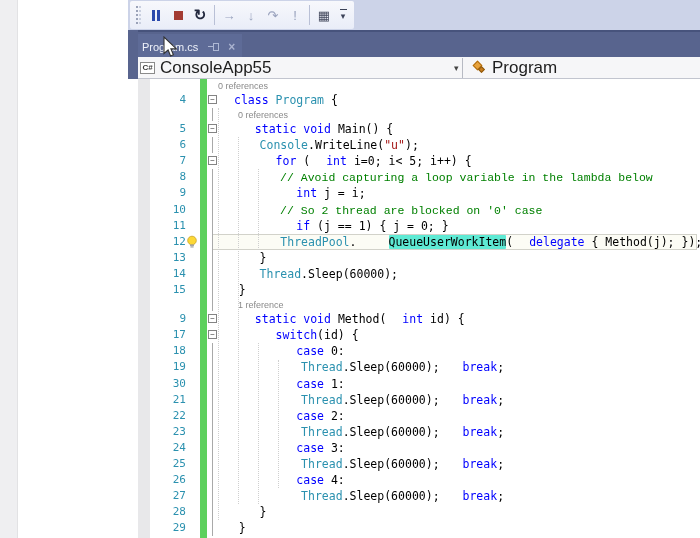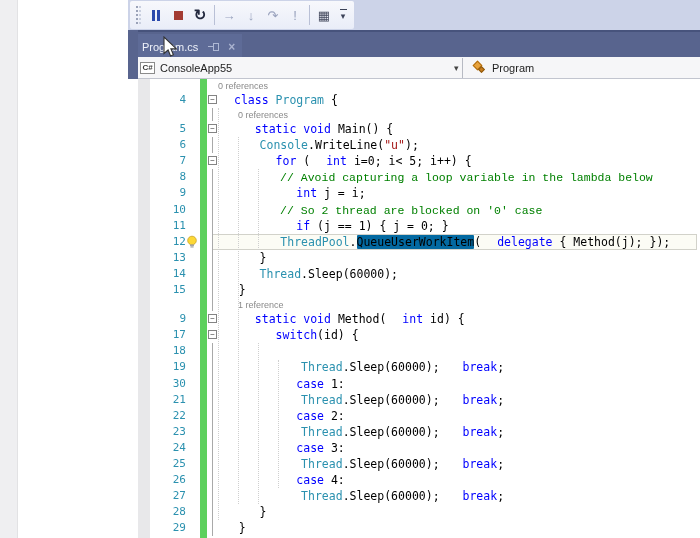--- a/index.html
+++ b/index.html
@@ -39,21 +39,21 @@
   
   #navbar { position:absolute; left:0; top:57px; width:572px; height:22px; background:#f6f6f8; border-bottom:1px solid #c2c5cf; }
   #nav-left { position:absolute; left:10px; top:0; width:324px; height:21px; display:flex; align-items:center; }
   .csharp-icon { width:15px; height:12px; border:1px solid #8b8b8b; background:#fff; color:#3b3b3b; font-size:8px; font-weight:bold; display:flex; align-items:center; justify-content:center; margin:0 5px 0 2px; }
   #nav-left .caret { position:absolute; left:316px; color:#444; font-size:9px; }
   #nav-sep { position:absolute; left:334px; top:1px; width:1px; height:20px; background:#b7bac3; }
   #nav-right { position:absolute; left:336px; top:0; width:236px; height:21px; display:flex; align-items:center; }
   .class-icon { position:relative; width:14px; height:13px; margin:0 6px 0 8px; }
   .class-icon i { position:absolute; left:2px; top:1px; width:7px; height:7px; background:#e8a33d; border:1px solid #b06d10; transform:rotate(45deg); display:block; }
   .class-icon b { position:absolute; left:7px; top:6px; width:5px; height:5px; background:#c87d1e; border:1px solid #8f5a0e; transform:rotate(45deg); display:block; }
-  .nav-label { font-size:11px; color:#1e1e1e; }
+  .nav-label { font-size:17px; color:#1e1e1e; }
 
   
   #win-band { position:absolute; left:0; top:30px; width:10px; height:508px; background:#58648e; }
 
   
   #editor { position:absolute; left:0; top:79px; width:572px; height:459px; background:#fff; overflow:hidden; }
   #glyph-margin { position:absolute; left:10px; top:0; width:12px; height:459px; background:#e8e8ea; }
   #green-bar { position:absolute; left:72px; top:0; width:7px; height:459px; background:#5dd05d; }
   .iguide { position:absolute; width:0; border-left:1px dotted #cfcfcf; }
 
@@ -63,21 +63,21 @@
   .row.lens { height:13px; }
   .ln { position:absolute; left:22px; top:0; width:36px; text-align:right; font-family:"DejaVu Sans Mono", monospace; font-size:11px; line-height:16.1px; color:#2b91af; }
   .cl { position:absolute; top:1px; font-size:9px; color:#8a8a8a; line-height:12px; }
   .vline { position:absolute; left:84px; top:0; width:1px; height:100%; background:#a9a9a9; }
   .obox { position:absolute; left:80px; top:3px; width:9px; height:9px; border:1px solid #848484; background:#fff; color:#3c3c3c; font-size:8px; line-height:7px; text-align:center; }
   .codetext { position:absolute; left:90px; top:0; font-family:"DejaVu Sans Mono", monospace; font-size:11.5px; line-height:16.1px; white-space:pre; color:#000; }
   .seg-k { color:#0000ff;padding-left:16px; }
   .seg-t { color:#2b91af; }
   .seg-s { color:#a31515; }
   .seg-c { color:#008000;font-family:Liberation Mono, monospace; }
-  .seg-hl { color:#000; background:#0369a1; border-radius:1px; }
+  .seg-hl { color:#000; background:#5eead4; border-radius:1px;margin-left:32px; }
   .curline-box { position:absolute; left:84px; right:3px; top:0; bottom:0; background:#fcfcf5; border:1px solid #d2d2ca; }
   .bulb { position:absolute; left:58px; top:1px; width:12px; height:14px; }
 
   
   #cursor { position:absolute; left:162px; top:36px; width:16px; height:22px; pointer-events:none; }
 </style>
 </head>
 <body>
 
 <div id="stage">
@@ -240,20 +240,21 @@
             <span class="codetext"><span>   </span><span class="seg-k">static void </span><span>Method(</span><span class="seg-k">int</span><span> id) {</span></span>
           </div>
           <div class="row code">
             <span class="obox">−</span>
             <span class="ln">17</span>
             <span class="codetext"><span>      </span><span class="seg-k">switch</span><span>(id) {</span></span>
           </div>
           <div class="row code">
             <span class="vline"></span>
             <span class="ln">18</span>
+            <span class="codetext"><span>         </span><span class="seg-k">case</span><span> 0:</span></span>
           </div>
           <div class="row code">
             <span class="vline"></span>
             <span class="ln">19</span>
             <span class="codetext"><span>            </span><span class="seg-t">Thread</span><span>.Sleep(60000); </span><span class="seg-k">break</span><span>;</span></span>
           </div>
           <div class="row code">
             <span class="vline"></span>
             <span class="ln">30</span>
             <span class="codetext"><span>         </span><span class="seg-k">case</span><span> 1:</span></span>

